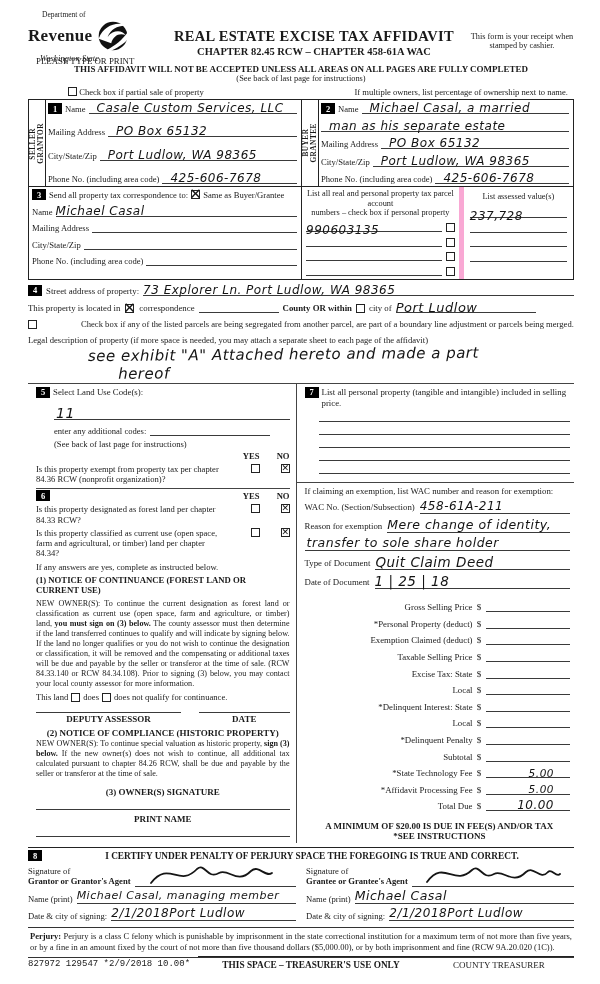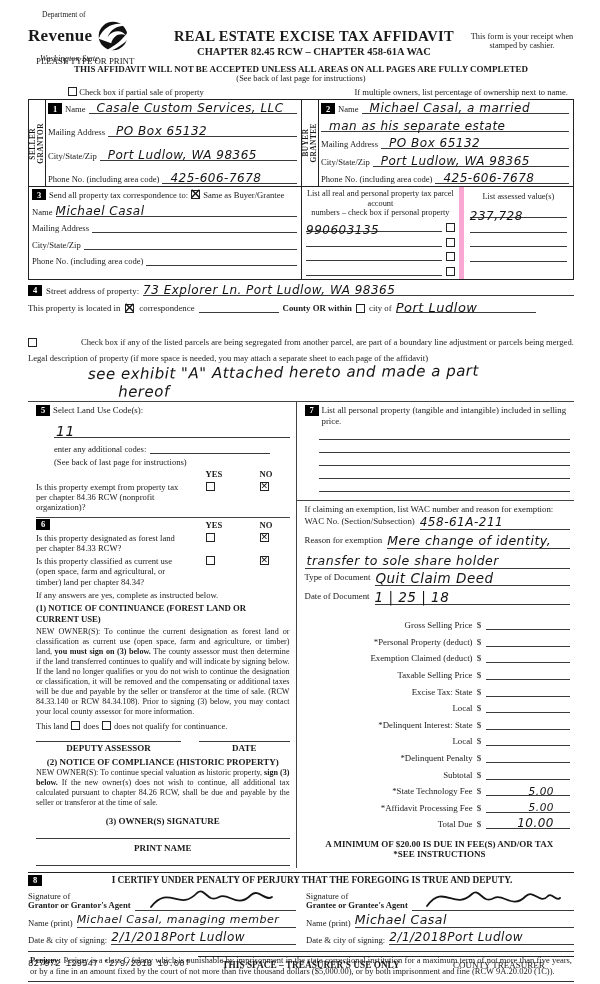--- a/index.html
+++ b/index.html
@@ -55,34 +55,34 @@
   .s4row { display:flex; align-items:flex-end; gap:4px; font-size:8.8px; }
   .s4row .line { position:relative; height:12px; }
   .legal-hw { margin:2px 0 0 60px; transform:rotate(-.5deg); }
   .legal-hw .hw { font-size:15px; }
   
   .lower { display:flex; border-top:1px solid #444; margin-top:3px; }
   .lcol { width:49%; padding:3px 6px 2px 8px; }
   .rcol { flex:1; border-left:1px solid #444; padding:3px 0 2px 8px; display:flex; flex-direction:column; }
   .qrow { display:flex; align-items:flex-start; font-size:8.6px; margin-top:3px; }
   .qrow .qtext { flex:1; line-height:1.2; }
-  .yncell { width:30px; text-align:left; flex:none;margin-left:24px; }
+  .yncell { width:30px; text-align:right; flex:none; }
   .ynhead { display:flex; justify-content:flex-end; font-size:8.6px; font-weight:bold; margin-top:2px; }
   .notice { font-size:8.15px; text-align:justify; line-height:1.22; margin-top:3px; }
   .sig2line { display:flex; gap:18px; margin-top:10px; }
   .sig2line .part { text-align:center; font-size:9px; font-weight:bold; }
   .sig2line .part .line { height:1px; margin-bottom:1px; }
   .centerb { text-align:center; font-size:9px; font-weight:bold; }
   
   .money-row { display:flex; align-items:flex-end; height:16.6px; font-size:8.8px; }
   .money-label { width:168px; text-align:right; flex:none; }
   .money-dollar { width:13px; text-align:center; flex:none; font-size:9px; }
   .money-line { flex:1; border-bottom:1px solid #3a3a3a; position:relative; height:12px; margin-right:4px; }
   .money-line .hwv { position:absolute; right:16px; bottom:-1px; }
-  .docrow { display:flex; align-items:flex-start; gap:5px; font-size:8.8px; height:19px; }
+  .docrow { display:flex; align-items:center; gap:5px; font-size:8.8px; height:19px; }
   .docrow .line { flex:1; position:relative; height:14px; margin-right:4px; }
   
   .sec8 { border-top:1.5px solid #222; margin-top:4px; padding-top:2px; }
   .cert { display:flex; align-items:center; gap:8px; }
   .cert .t { flex:1; text-align:center; font-size:9.3px; font-weight:bold; }
   .sigcols { display:flex; gap:10px; margin-top:3px; }
   .sigcol { width:50%; }
   .sigrow { display:flex; align-items:flex-end; gap:4px; font-size:8.6px; margin-top:3px; }
   .sigrow .lbl2 { line-height:1.15; }
   .sigrow .line { flex:1; position:relative; height:14px; }
@@ -274,21 +274,21 @@
     <div class="s4row" style="margin-top:5px;">
       <span>This property is located in</span>
       <span class="cb handx" style="margin:0 1px;"></span>
       <span>correspondence</span>
       <span class="line" style="width:80px;"></span>
       <span class="b">County OR  within</span>
       <span class="cb"></span>
       <span>city of</span>
       <span class="line" style="width:140px;"><span class="hwv hw" style="left:10px; font-size:13px;">Port Ludlow</span></span>
     </div>
-    <div class="s4row" style="margin-top:24px;gap:44px;">
+    <div class="s4row" style="margin-top:6px;gap:44px;">
       <span class="cb"></span>
       <span class="sm">Check box if any of the listed parcels are being segregated from another parcel, are part of a boundary line adjustment or parcels being merged.</span>
     </div>
     <div class="sm" style="margin-top:6px;">Legal description of property (if more space is needed, you may attach a separate sheet to each page of the affidavit)</div>
     <div class="legal-hw">
       <div class="hw">see exhibit "A" Attached hereto and made a part</div>
       <div class="hw" style="margin:3px 0 0 30px;">hereof</div>
     </div>
   </div>
 
@@ -497,21 +497,21 @@
 
         <div class="centerb" style="margin-top:10px;">A MINIMUM OF $20.00 IS DUE IN FEE(S) AND/OR TAX</div>
         <div class="centerb">*SEE INSTRUCTIONS</div>
       </div>
     </div>
   </div>
 
   <div class="sec8">
     <div class="cert">
       <span class="numbox">8</span>
-      <span class="t">I CERTIFY UNDER PENALTY OF PERJURY THAT THE FOREGOING IS TRUE AND DEPUTY.</span>
+      <span class="t">I CERTIFY UNDER PENALTY OF PERJURY SPACE THE FOREGOING IS TRUE AND CORRECT.</span>
     </div>
     <div class="sigcols">
       <div class="sigcol">
         <div class="sigrow">
           <span class="lbl2"><span>Signature of</span><br><span class="b">Grantor or Grantor's Agent</span></span>
           <span class="line">
             <svg class="sigsvg" width="130" height="24" viewBox="0 0 130 24">
                 <path d="M6,19 C24,-4 34,24 52,5 C60,-2 62,16 74,9 C84,4 92,21 106,7 C114,0 120,14 127,9" stroke="#151515" fill="none" stroke-width="1.8" stroke-linecap="round"></path>
               </svg>
           </span>

